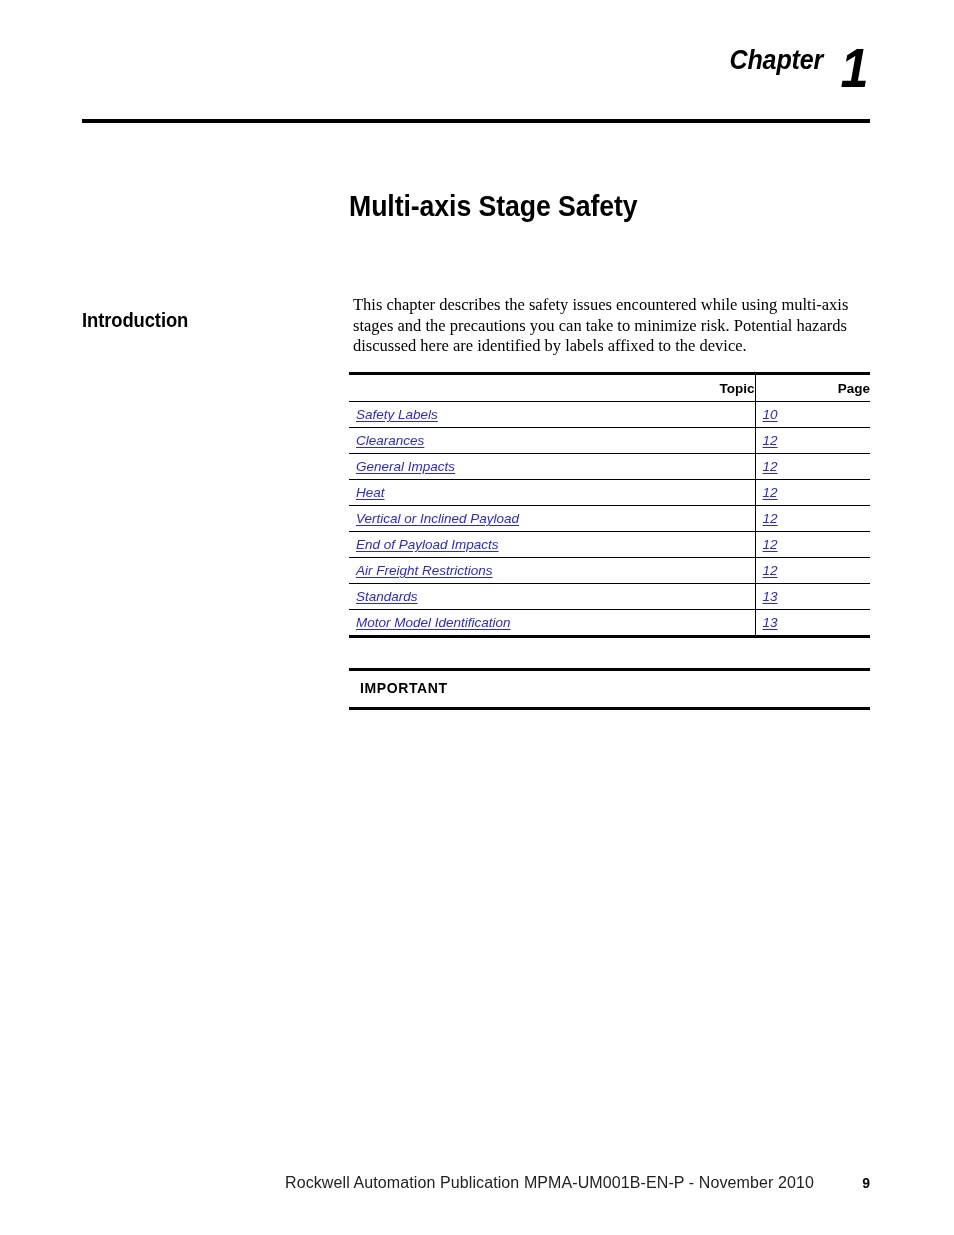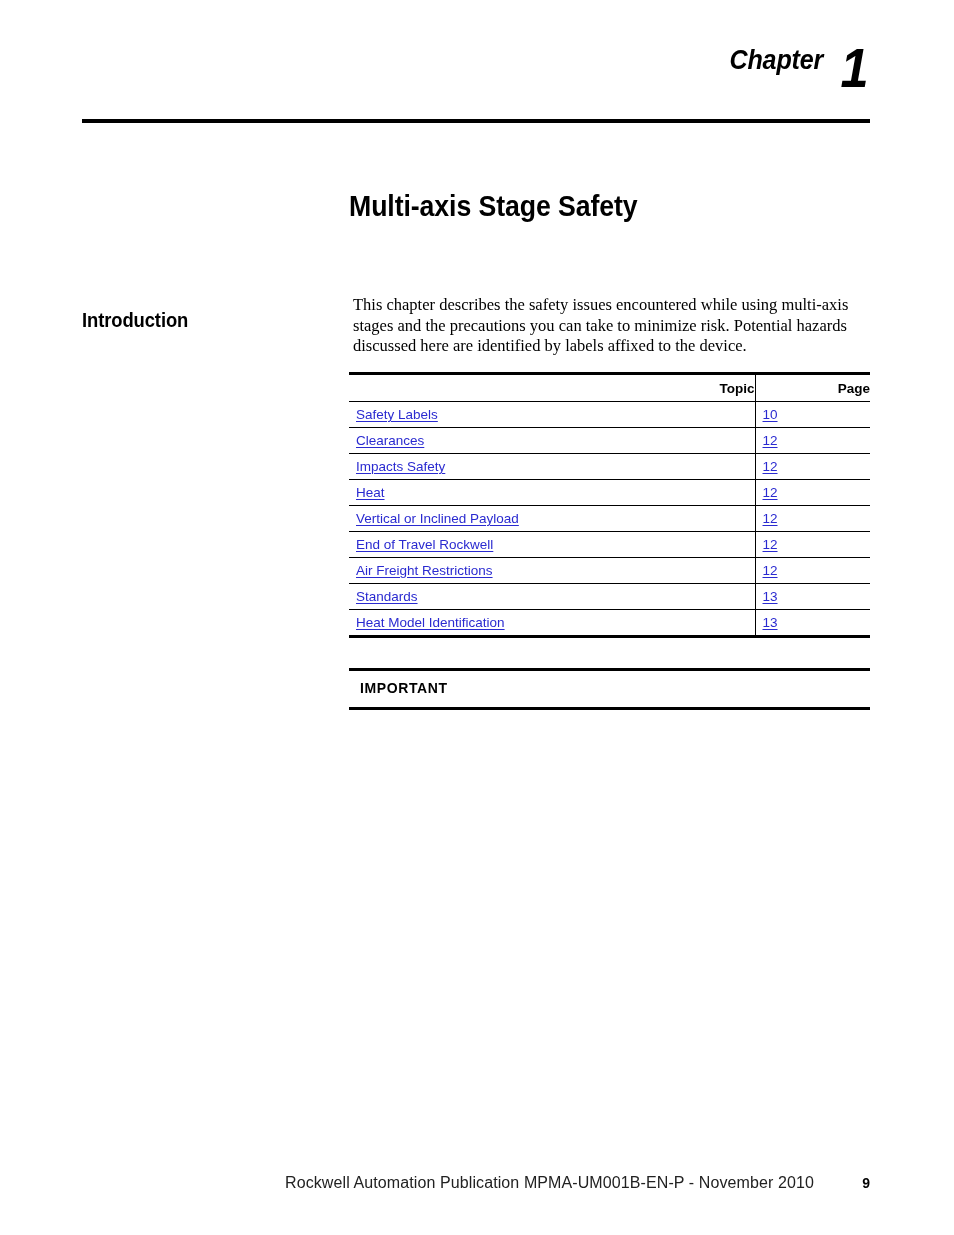--- a/index.html
+++ b/index.html
@@ -132,20 +132,21 @@
     letter-spacing: 0;
   }
   table.topic-table thead th.page-head {
     border-left: 1px solid #000;
   }
   table.topic-table tbody td {
     border-bottom: 1px solid #000;
     padding: 4px 0 4px 7px;
     height: 17px;
     vertical-align: middle;
+    font-style: italic;
   }
   table.topic-table tbody td.page-cell {
     border-left: 1px solid #000;
   }
   table.topic-table tbody tr:last-child td {
     border-bottom: 3px solid #000;
   }
   .doc-link {
     color: #2a2ad0;
     text-decoration: underline;
@@ -242,45 +243,45 @@
       <tbody>
         <tr>
           <td><a class="doc-link">Safety Labels</a></td>
           <td class="page-cell"><a class="doc-link">10</a></td>
         </tr>
         <tr>
           <td><a class="doc-link">Clearances</a></td>
           <td class="page-cell"><a class="doc-link">12</a></td>
         </tr>
         <tr>
-          <td><a class="doc-link">Impacts Safety</a></td>
+          <td><a class="doc-link">General Impacts</a></td>
           <td class="page-cell"><a class="doc-link">12</a></td>
         </tr>
         <tr>
           <td><a class="doc-link">Heat</a></td>
           <td class="page-cell"><a class="doc-link">12</a></td>
         </tr>
         <tr>
           <td><a class="doc-link">Vertical or Inclined Payload</a></td>
           <td class="page-cell"><a class="doc-link">12</a></td>
         </tr>
         <tr>
-          <td><a class="doc-link">End of Travel Rockwell</a></td>
+          <td><a class="doc-link">End of Payload Impacts</a></td>
           <td class="page-cell"><a class="doc-link">12</a></td>
         </tr>
         <tr>
           <td><a class="doc-link">Air Freight Restrictions</a></td>
           <td class="page-cell"><a class="doc-link">12</a></td>
         </tr>
         <tr>
           <td><a class="doc-link">Standards</a></td>
           <td class="page-cell"><a class="doc-link">13</a></td>
         </tr>
         <tr>
-          <td><a class="doc-link">Heat Model Identification</a></td>
+          <td><a class="doc-link">Motor Model Identification</a></td>
           <td class="page-cell"><a class="doc-link">13</a></td>
         </tr>
       </tbody>
     </table>
   </div>
 
   <div class="important-box">
     <div class="important-label">IMPORTANT</div>
   </div>
 

